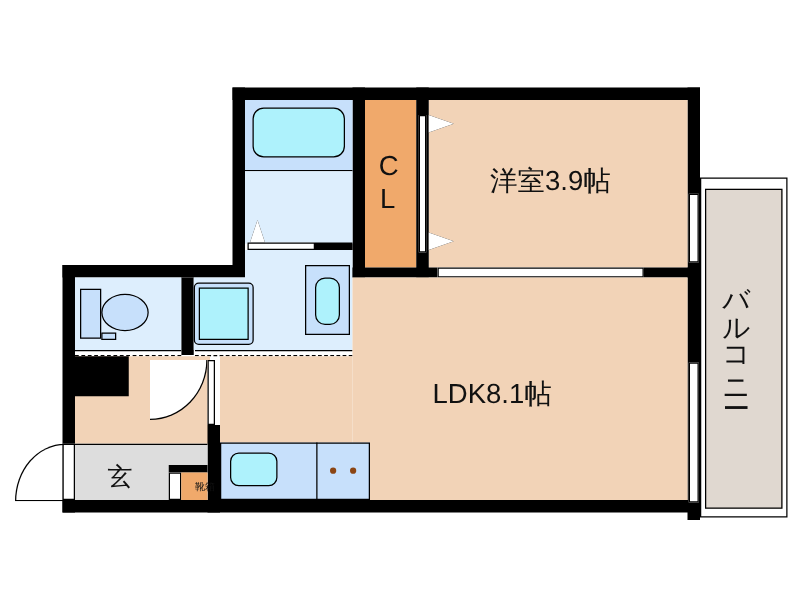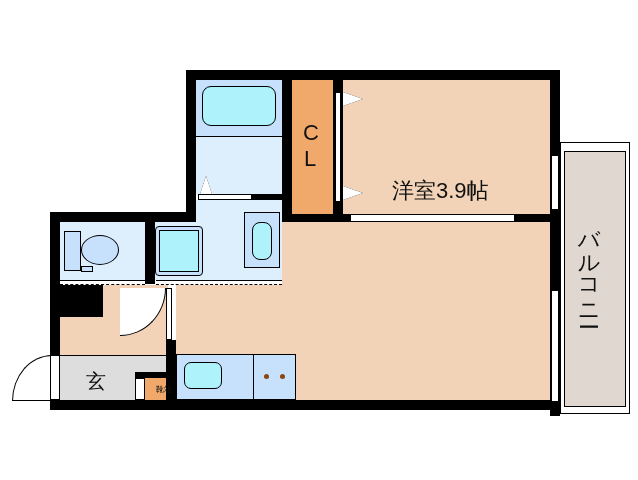--- a/index.html
+++ b/index.html
@@ -18,21 +18,21 @@
   <div class="label" style="left:578px;top:215px;width:24px;font-size:22px;line-height:26px;writing-mode:vertical-rl;text-orientation:upright;">バルコニー</div>
 
   <div class="abs wall" style="left:186px;top:70px;width:374px;height:10px;"></div>
   <div class="abs wall" style="left:550px;top:70px;width:10px;height:346px;"></div>
   <div class="abs wall" style="left:50px;top:400px;width:510px;height:10px;"></div>
   <div class="abs wall" style="left:186px;top:70px;width:10px;height:148px;"></div>
   <div class="abs wall" style="left:50px;top:212px;width:146px;height:10px;"></div>
   <div class="abs wall" style="left:50px;top:212px;width:10px;height:198px;"></div>
 
   <div class="abs" style="left:343px;top:80px;width:207px;height:134px;background:#f2d3b7;"></div>
-  <div class="label" style="left:392px;top:130px;font-size:22px;margin-top:46px;">洋室3.9帖</div>
+  <div class="label" style="left:392px;top:130px;font-size:22px;">洋室3.9帖</div>
 
   <div class="abs wall" style="left:282px;top:70px;width:10px;height:152px;"></div>
   <div class="abs" style="left:292px;top:80px;width:41px;height:134px;background:#f0a96b;"></div>
   <div class="abs wall" style="left:333px;top:70px;width:10px;height:152px;"></div>
   <div class="abs" style="left:335px;top:92px;width:6px;height:110px;background:#fff;border:1px solid #000;"></div>
   <div class="abs" style="left:343px;top:92px;width:0;height:0;border-top:7px solid transparent;border-bottom:7px solid transparent;border-left:20px solid #fff;filter:drop-shadow(0 0 0.5px #000);"></div>
   <div class="abs" style="left:343px;top:186px;width:0;height:0;border-top:7px solid transparent;border-bottom:7px solid transparent;border-left:20px solid #fff;filter:drop-shadow(0 0 0.5px #000);"></div>
   <div class="label" style="left:303px;top:120px;font-size:22px;">C</div>
   <div class="label" style="left:304px;top:146px;font-size:22px;">L</div>
 
@@ -72,20 +72,21 @@
   <div class="abs" style="left:145px;top:378px;width:21px;height:22px;background:#f0a96b;"></div>
   <div class="label" style="left:156px;top:384px;font-size:8px;">靴箱</div>
   <div class="abs" style="left:50px;top:355px;width:10px;height:45px;background:#fff;border:1px solid #000;"></div>
   <div class="abs" style="left:12px;top:355px;width:40px;height:46px;border-top-left-radius:100% 100%;border-top:1px solid #000;border-left:1px solid #000;border-bottom:1px solid #000;"></div>
 
   <div class="abs wall" style="left:282px;top:214px;width:68px;height:8px;"></div>
   <div class="abs" style="left:350px;top:214px;width:165px;height:8px;background:#fff;border:1px solid #000;"></div>
   <div class="abs wall" style="left:515px;top:214px;width:45px;height:8px;"></div>
   <div class="abs" style="left:282px;top:222px;width:268px;height:178px;background:#f2d3b7;"></div>
   <div class="abs" style="left:176px;top:285px;width:106px;height:115px;background:#f2d3b7;"></div>
+  <div class="label" style="left:346px;top:300px;font-size:22px;">LDK8.1帖</div>
 
   <div class="abs" style="left:176px;top:354px;width:120px;height:46px;background:#c7e0fb;border:1px solid #000;"></div>
   <div class="abs" style="left:184px;top:362px;width:38px;height:27px;background:#aef2fc;border:1px solid #000;border-radius:7px;"></div>
   <div class="abs" style="left:253px;top:354px;width:1px;height:46px;background:#000;"></div>
   <div class="abs" style="left:264px;top:374px;width:5px;height:5px;background:#8b4513;border-radius:50%;"></div>
   <div class="abs" style="left:280px;top:374px;width:5px;height:5px;background:#8b4513;border-radius:50%;"></div>
 
   <div class="abs" style="left:551px;top:155px;width:8px;height:55px;background:#fff;border:1px solid #000;"></div>
   <div class="abs" style="left:551px;top:290px;width:8px;height:112px;background:#fff;border:1px solid #000;"></div>
 </div>

